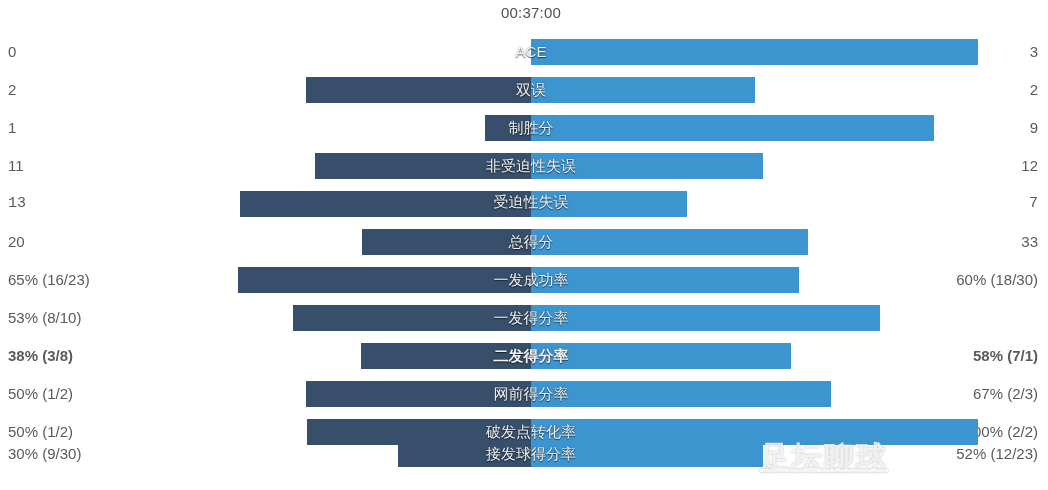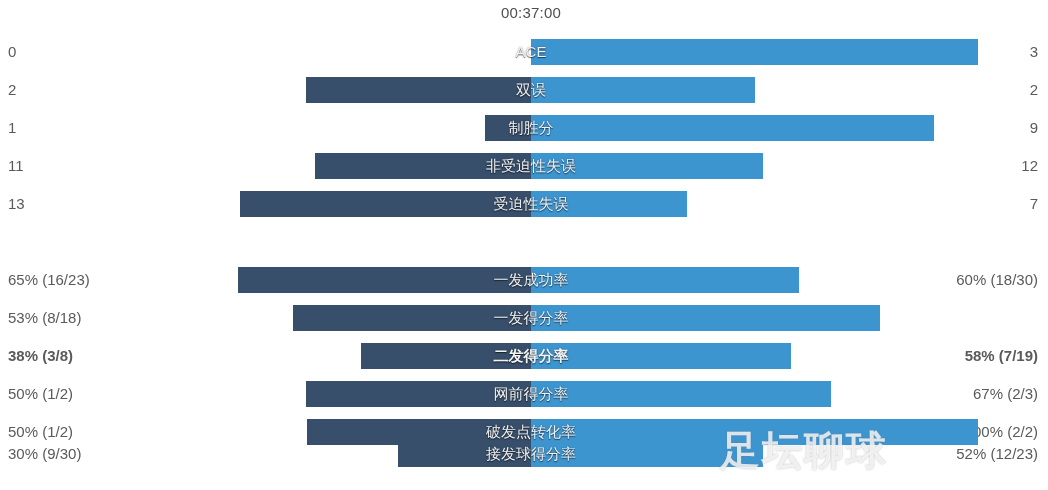--- a/index.html
+++ b/index.html
@@ -94,27 +94,28 @@
     color: #f2f2f2;
     text-shadow: 0 1px 1px rgba(0,0,0,0.55), 0 0 2px rgba(0,0,0,0.35);
     white-space: nowrap;
     pointer-events: none;
   }
 
   .watermark {
     position: absolute;
     right: 12px;
     bottom: 12px;
-    font-size: 40px;
+    font-size: 30px;
     font-weight: bold;
     letter-spacing: 2px;
     color: rgba(255,255,255,0.78);
     text-shadow: 0 0 2px rgba(120,120,120,0.55);
     white-space: nowrap;
     pointer-events: none;
+    text-decoration: underline;
   }
 </style>
 </head>
 <body>
 
 <div class="stats-panel">
 
   <div class="panel-title">00:37:00</div>
 
   <div class="rows">
@@ -146,49 +147,58 @@
       </div>
       <div class="stat-row" style="top: 147px;">
         <div class="side-value left">11</div>
         <div class="side-value right">12</div>
         <div class="bar-track">
           <div class="bar home" style="left: 315px; width: 216px;"></div>
           <div class="bar guest" style="left: 531px; width: 232px;"></div>
         </div>
         <div class="metric-label">非受迫性失误</div>
       </div>
-      <div class="stat-row" style="top: 185px;">
+      <div class="stat-row" style="top: 185px; font-family: Liberation Mono, monospace;">
         <div class="side-value left">13</div>
         <div class="side-value right">7</div>
         <div class="bar-track">
           <div class="bar home" style="left: 240px; width: 291px;"></div>
           <div class="bar guest" style="left: 531px; width: 156px;"></div>
         </div>
         <div class="metric-label">受迫性失误</div>
+      </div>
+      <div class="stat-row" style="top: 223px;">
+        <div class="side-value left">20</div>
+        <div class="side-value right">33</div>
+        <div class="bar-track">
+          <div class="bar home" style="left: 362px; width: 169px;"></div>
+          <div class="bar guest" style="left: 531px; width: 277px;"></div>
+        </div>
+        <div class="metric-label">总得分</div>
       </div>
       <div class="stat-row" style="top: 261px;">
         <div class="side-value left">65% (16/23)</div>
         <div class="side-value right">60% (18/30)</div>
         <div class="bar-track">
           <div class="bar home" style="left: 238px; width: 293px;"></div>
           <div class="bar guest" style="left: 531px; width: 268px;"></div>
         </div>
         <div class="metric-label">一发成功率</div>
       </div>
       <div class="stat-row" style="top: 299px;">
-        <div class="side-value left">53% (8/18)</div>
+        <div class="side-value left">53% (8/10)</div>
         <div class="bar-track">
           <div class="bar home" style="left: 293px; width: 238px;"></div>
           <div class="bar guest" style="left: 531px; width: 349px;"></div>
         </div>
         <div class="metric-label">一发得分率</div>
       </div>
       <div class="stat-row" style="top: 337px; font-weight: bold;">
         <div class="side-value left">38% (3/8)</div>
-        <div class="side-value right">58% (7/19)</div>
+        <div class="side-value right">58% (7/1)</div>
         <div class="bar-track">
           <div class="bar home" style="left: 361px; width: 170px;"></div>
           <div class="bar guest" style="left: 531px; width: 260px;"></div>
         </div>
         <div class="metric-label">二发得分率</div>
       </div>
       <div class="stat-row" style="top: 375px;">
         <div class="side-value left">50% (1/2)</div>
         <div class="side-value right">67% (2/3)</div>
         <div class="bar-track">

